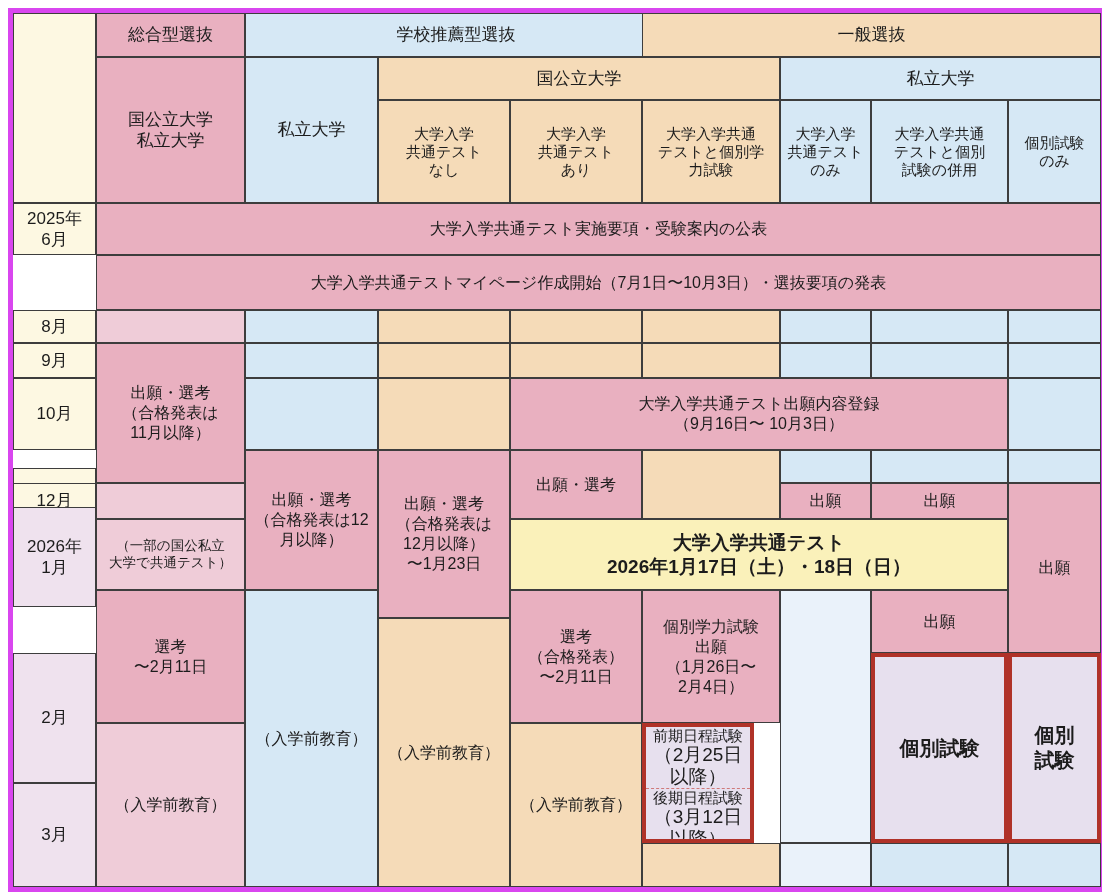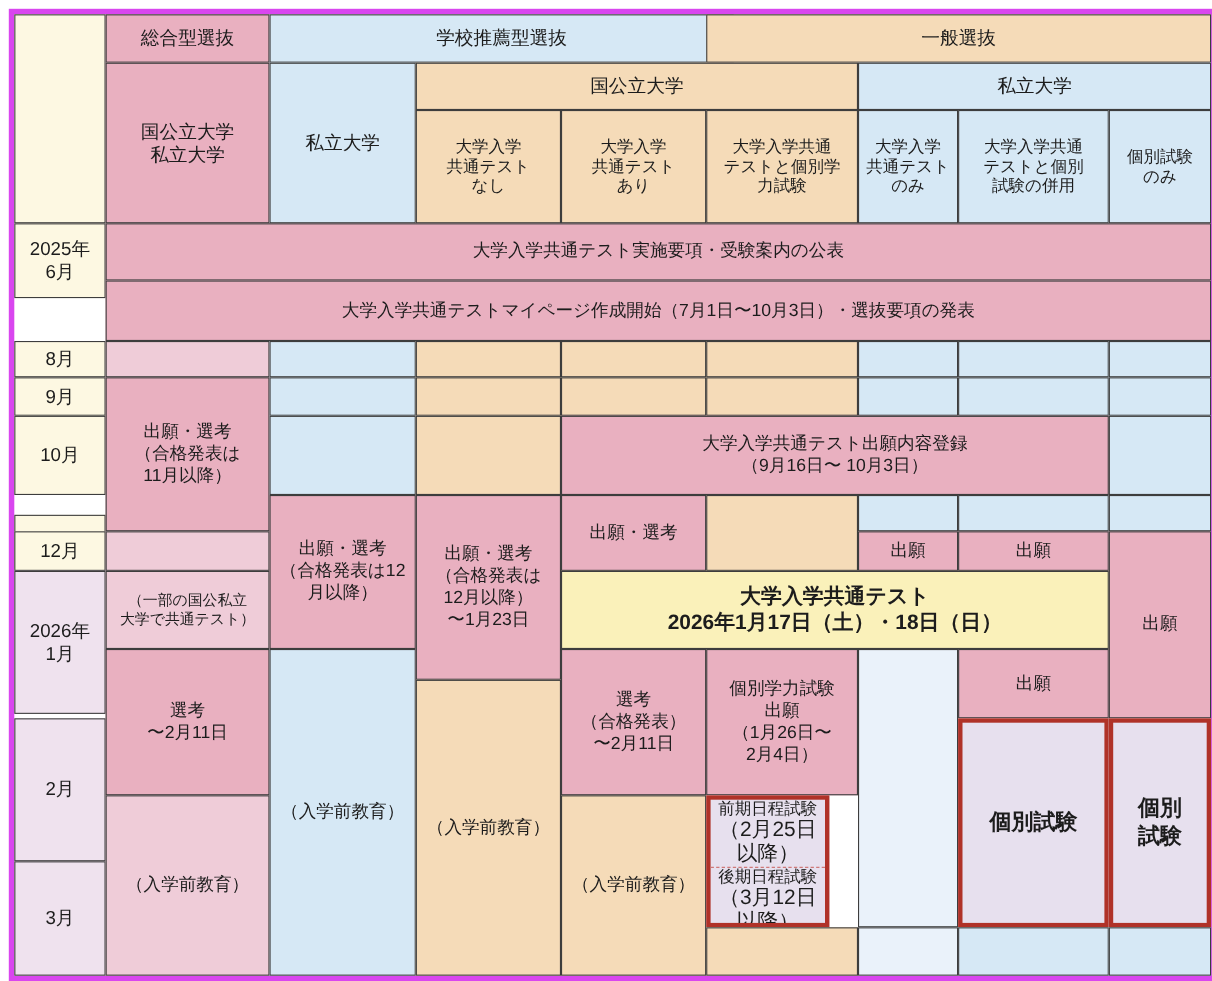--- a/index.html
+++ b/index.html
@@ -73,28 +73,28 @@
 力試験</div>
     <div class="c blue hdr-s" style="left:767px;top:87px;width:91px;height:103px">大学入学
 共通テスト
 のみ</div>
     <div class="c blue hdr-s" style="left:858px;top:87px;width:137px;height:103px">大学入学共通
 テストと個別
 試験の併用</div>
     <div class="c blue hdr-s" style="left:995px;top:87px;width:93px;height:103px">個別試験
 のみ</div>
 
-    <div class="c cream mon" style="left:0;top:190px;width:83px;height:68px">2025年
+    <div class="c cream mon" style="left:0;top:190px;width:83px;height:52px">2025年
 6月</div>
     <div class="c cream mon" style="left:0;top:297px;width:83px;height:33px">8月</div>
     <div class="c cream mon" style="left:0;top:330px;width:83px;height:35px">9月</div>
     <div class="c cream mon" style="left:0;top:365px;width:83px;height:72px">10月</div>
     <div class="c cream mon" style="left:0;top:455px;width:83px;height:49px">11月</div>
     <div class="c cream mon" style="left:0;top:470px;width:83px;height:36px">12月</div>
-    <div class="c lav mon" style="left:0;top:506px;width:83px;height:130px">2026年
+    <div class="c lav mon" style="left:0;top:494px;width:83px;height:100px">2026年
 1月</div>
     <div class="c lav mon" style="left:0;top:640px;width:83px;height:130px">2月</div>
     <div class="c lav mon" style="left:0;top:770px;width:83px;height:104px">3月</div>
 
     <div class="c pink" style="left:83px;top:190px;width:1005px;height:52px">大学入学共通テスト実施要項・受験案内の公表</div>
     <div class="c pink" style="left:83px;top:242px;width:1005px;height:55px">大学入学共通テストマイページ作成開始（7月1日〜10月3日）・選抜要項の発表</div>
 
     <div class="c lpink" style="left:83px;top:297px;width:149px;height:33px"></div>
     <div class="c pink" style="left:83px;top:330px;width:149px;height:140px">出願・選考
 （合格発表は

